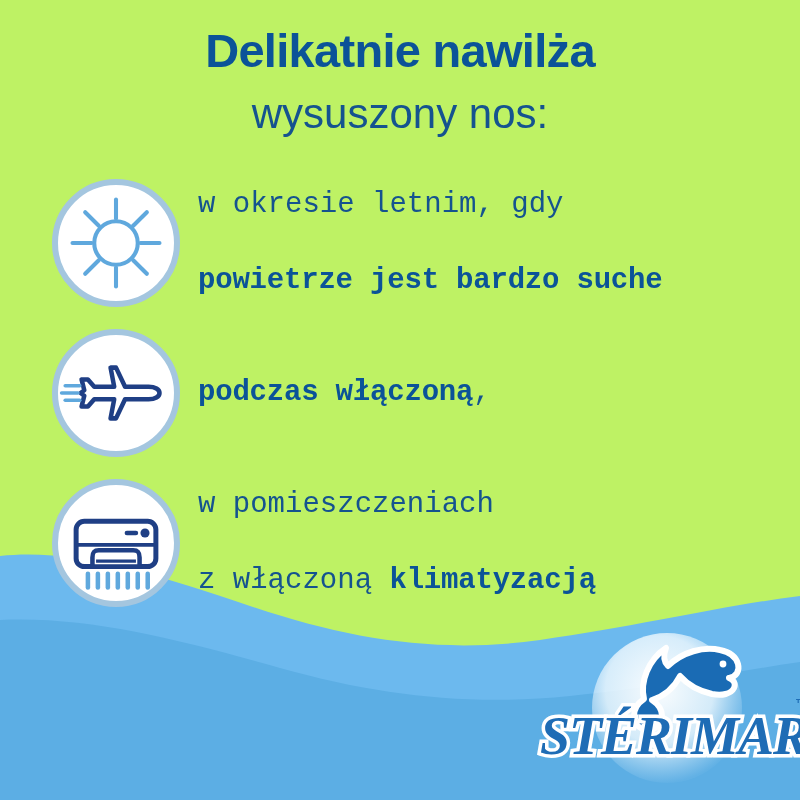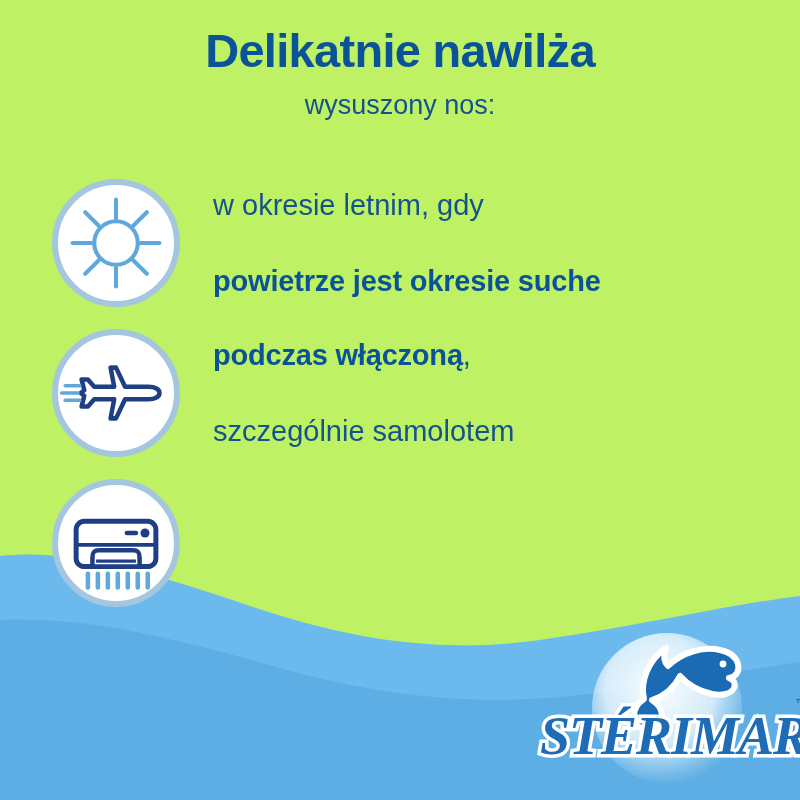--- a/index.html
+++ b/index.html
@@ -44,21 +44,21 @@
   .title {
     font-size: 47px;
     font-weight: 700;
     letter-spacing: -0.7px;
     color: #0b5398;
     line-height: 1.16;
     margin: 0;
     white-space: nowrap;
   }
   .subtitle {
-    font-size: 27px;
+    font-size: 42px;
     font-weight: 400;
     color: #15538f;
     line-height: 1.2;
     margin: 10px 0 0 0;
     white-space: nowrap;
   }
 
   
   .rows {
     position: absolute;
@@ -86,26 +86,27 @@
   }
   .icon-badge svg {
     position: absolute;
     left: 0;
     top: 0;
     width: 100%;
     height: 100%;
     overflow: visible;
   }
   .row-text {
-    margin-left: 33px;
+    margin-left: 18px;
     color: #15538f;
     font-size: 29px;
     line-height: 1.32;
     font-weight: 400;
     white-space: pre-line;
+    font-family: Liberation Mono, monospace;
   }
   .row-text b {
     font-weight: 700;
     color: #0b5398;
     letter-spacing: -0.2px;
   }
   .row-text .ln { display: block; }
 
   
   .logo {
@@ -146,38 +147,37 @@
             <line x1="91" y1="64" x2="112" y2="64"></line>
             <line x1="30" y1="30" x2="45" y2="45"></line>
             <line x1="83" y1="83" x2="98" y2="98"></line>
             <line x1="98" y1="30" x2="83" y2="45"></line>
             <line x1="45" y1="83" x2="30" y2="98"></line>
           </g>
         </svg>
       </div>
       <div class="row-text">
         <span class="ln">w okresie letnim, gdy</span>
-        <span class="ln"><b>powietrze jest okresie suche</b></span>
+        <span class="ln"><b>powietrze jest bardzo suche</b></span>
       </div>
     </div>
 
     <div class="row">
       <div class="icon-badge">
         <svg viewBox="0 0 128 128">
           <path fill="#ffffff" stroke="#1f3f85" stroke-width="5" stroke-linejoin="round" stroke-linecap="round" d="M58,36 L64,36 L74,57 L100,57 C107,57 112,60 112,64 C112,68 107,71 100,71 L74,71 L64,92 L58,92 L62,71 L40,71 L33,79 L26,79 L29,67 L25,64 L29,61 L26,49 L33,49 L40,57 L62,57 Z"></path>
           <g stroke="#5fa8dd" stroke-width="4" stroke-linecap="round">
             <line x1="8" y1="56" x2="24" y2="56"></line>
             <line x1="4" y1="64" x2="22" y2="64"></line>
             <line x1="8" y1="72" x2="24" y2="72"></line>
           </g>
         </svg>
       </div>
       <div class="row-text">
         <span class="ln"><b>podczas włączoną</b><span>,</span></span>
-        <span class="ln">szczególnie samolotem</span>
       </div>
     </div>
 
     <div class="row">
       <div class="icon-badge">
         <svg viewBox="0 0 128 128">
           <rect x="20" y="40" width="88" height="50" rx="9" fill="#ffffff" stroke="#1f3f85" stroke-width="5.5"></rect>
           <line x1="20" y1="66" x2="108" y2="66" stroke="#1f3f85" stroke-width="4"></line>
           <line x1="76" y1="53" x2="86" y2="53" stroke="#1f3f85" stroke-width="5" stroke-linecap="round"></line>
           <circle cx="96" cy="53" r="5" fill="#1f3f85"></circle>
@@ -187,20 +187,24 @@
             <line x1="33" y1="98" x2="33" y2="113"></line>
             <line x1="44" y1="98" x2="44" y2="113"></line>
             <line x1="55" y1="98" x2="55" y2="113"></line>
             <line x1="66" y1="98" x2="66" y2="113"></line>
             <line x1="77" y1="98" x2="77" y2="113"></line>
             <line x1="88" y1="98" x2="88" y2="113"></line>
             <line x1="99" y1="98" x2="99" y2="113"></line>
           </g>
         </svg>
       </div>
+      <div class="row-text">
+        <span class="ln">w pomieszczeniach</span>
+        <span class="ln"><span>z włączoną </span><b>klimatyzacją</b></span>
+      </div>
     </div>
 
   </div>
 
   <div class="logo">
     <svg viewBox="0 0 300 185">
       <defs>
         <radialGradient id="sphere" cx="45%" cy="38%" r="62%">
           <stop offset="0%" stop-color="#ffffff" stop-opacity="0.97"></stop>
           <stop offset="58%" stop-color="#f2fafe" stop-opacity="0.80"></stop>

